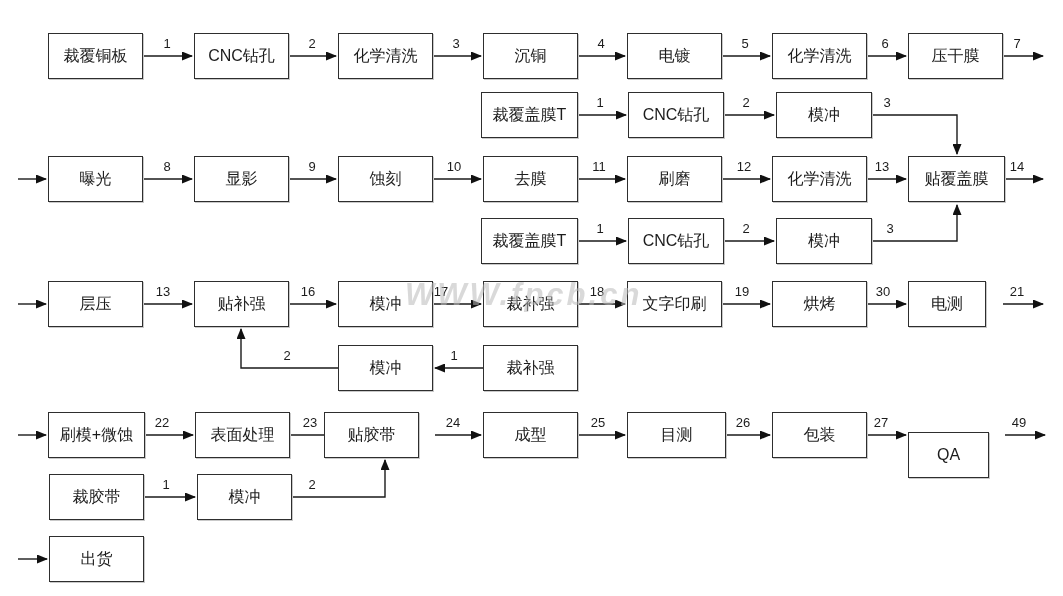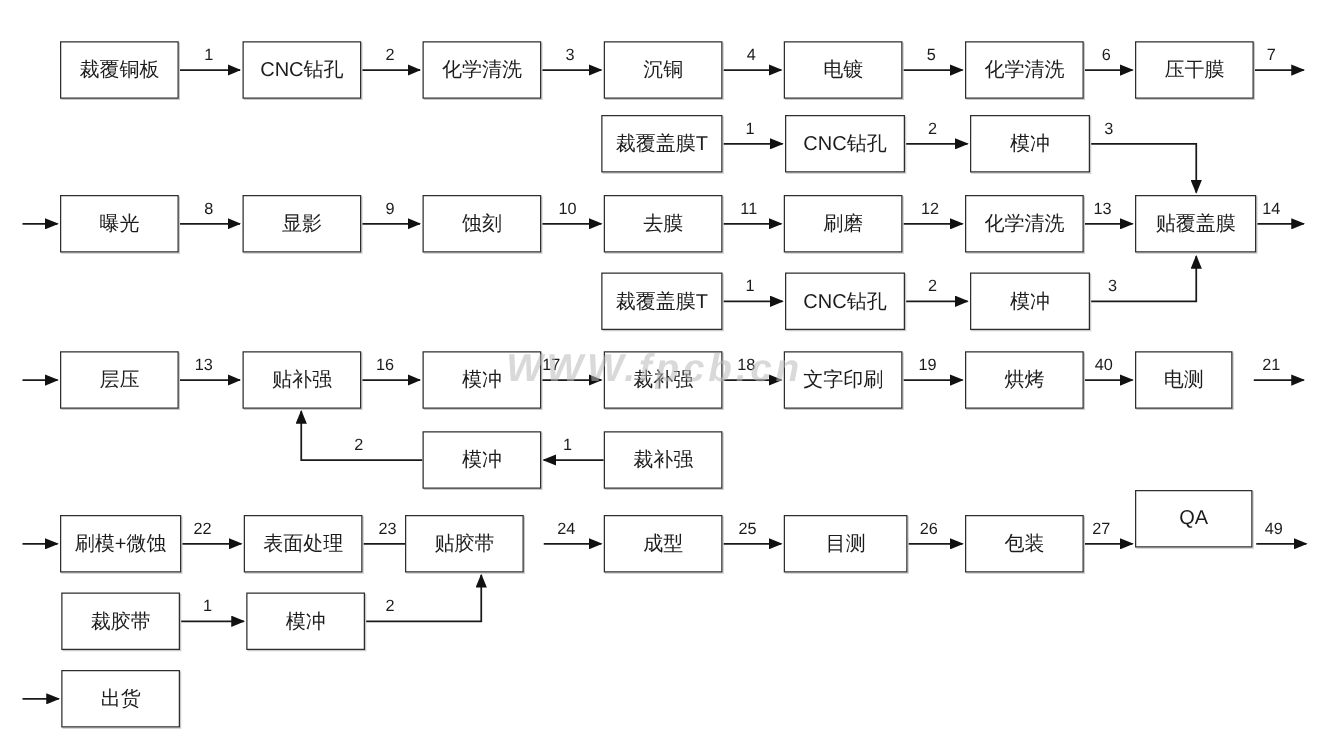--- a/index.html
+++ b/index.html
@@ -125,21 +125,21 @@
 
   <div class="node" style="left:338px;top:345px;width:95px">模冲</div>
   <div class="node" style="left:483px;top:345px;width:95px">裁补强</div>
 
   <div class="node" style="left:48px;top:412px;width:97px">刷模+微蚀</div>
   <div class="node" style="left:195px;top:412px;width:95px">表面处理</div>
   <div class="node" style="left:324px;top:412px;width:95px">贴胶带</div>
   <div class="node" style="left:483px;top:412px;width:95px">成型</div>
   <div class="node" style="left:627px;top:412px;width:99px">目测</div>
   <div class="node" style="left:772px;top:412px;width:95px">包装</div>
-  <div class="node" style="left:908px;top:392px;width:94px">QA</div>
+  <div class="node" style="left:908px;top:432px;width:81px">QA</div>
 
   <div class="node" style="left:49px;top:474px;width:95px">裁胶带</div>
   <div class="node" style="left:197px;top:474px;width:95px">模冲</div>
 
   <div class="node" style="left:49px;top:536px;width:95px">出货</div>
 
   <span class="el" style="left:167px;top:37px">1</span>
   <span class="el" style="left:312px;top:37px">2</span>
   <span class="el" style="left:456px;top:37px">3</span>
   <span class="el" style="left:601px;top:37px">4</span>
@@ -161,21 +161,21 @@
 
   <span class="el" style="left:600px;top:222px">1</span>
   <span class="el" style="left:746px;top:222px">2</span>
   <span class="el" style="left:890px;top:222px">3</span>
 
   <span class="el" style="left:163px;top:285px">13</span>
   <span class="el" style="left:308px;top:285px">16</span>
   <span class="el" style="left:441px;top:285px">17</span>
   <span class="el" style="left:597px;top:285px">18</span>
   <span class="el" style="left:742px;top:285px">19</span>
-  <span class="el" style="left:883px;top:285px">40</span>
+  <span class="el" style="left:883px;top:285px">30</span>
   <span class="el" style="left:1017px;top:285px">21</span>
 
   <span class="el" style="left:454px;top:349px">1</span>
   <span class="el" style="left:287px;top:349px">2</span>
 
   <span class="el" style="left:162px;top:416px">22</span>
   <span class="el" style="left:310px;top:416px">23</span>
   <span class="el" style="left:453px;top:416px">24</span>
   <span class="el" style="left:598px;top:416px">25</span>
   <span class="el" style="left:743px;top:416px">26</span>

